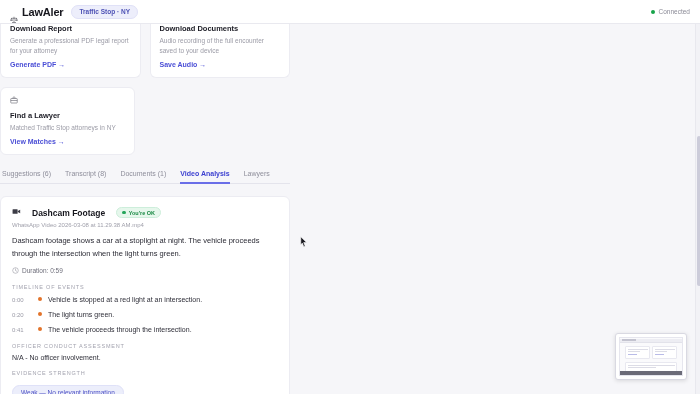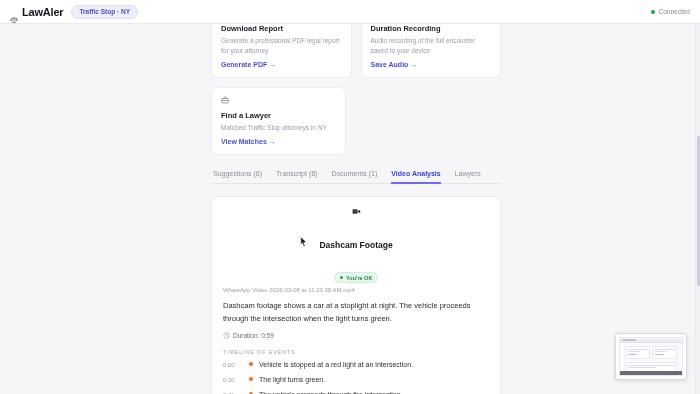--- a/index.html
+++ b/index.html
@@ -53,21 +53,21 @@
   .conn-dot {
     width: 4px; height: 4px; border-radius: 50%;
     background: #17a34a;
   }
 
   
   .body-scroll {
     flex: 1;
     position: relative;
     overflow: hidden;
-    display: flex; justify-content: center; padding-left: 12px;
+    display: flex; justify-content: flex-start;
   }
   .content {
     width: 290px;
     padding-top: 0px;
   }
 
   
   .card-row { display: flex; gap: 9px; }
   .action-card {
     background: #ffffff;
@@ -123,21 +123,21 @@
   }
 
   
   .analysis-card {
     background: #ffffff;
     border: 1px solid #ececf2;
     border-radius: 6px;
     margin-top: 12px;
     padding: 10px 11px 11px 11px;
   }
-  .ah-row { display: flex; align-items: center; gap: 22px; flex-direction: column; }
+  .ah-row { display: flex; align-items: center; gap: 11px; }
   .ah-icon { font-size: 8.5px; color: #3c3c46; }
   .ah-title { font-size: 8.5px; font-weight: bold; color: #16161d; }
   .ok-badge {
     display: inline-flex; align-items: center; gap: 3px;
     background: #e6f7ec; border: 1px solid #cdeedb;
     border-radius: 8px;
     padding: 1.5px 5px;
     font-size: 5.5px; font-weight: bold; color: #1b8a45;
     white-space: nowrap;
   }
@@ -290,21 +290,21 @@
 
       <div class="card-row">
 
         <div class="action-card clipped-top">
           <div class="ac-title">Download Report</div>
           <div class="ac-desc">Generate a professional PDF legal report for your attorney</div>
           <div class="ac-link">Generate PDF  →</div>
         </div>
 
         <div class="action-card clipped-top">
-          <div class="ac-title">Duration Recording</div>
+          <div class="ac-title">Download Documents</div>
           <div class="ac-desc">Audio recording of the full encounter saved to your device</div>
           <div class="ac-link">Save Audio  →</div>
         </div>
 
       </div>
 
       <div class="half-row">
         <div class="action-card">
           <span class="ac-icon">
             <svg width="8" height="8" viewBox="0 0 16 16">

